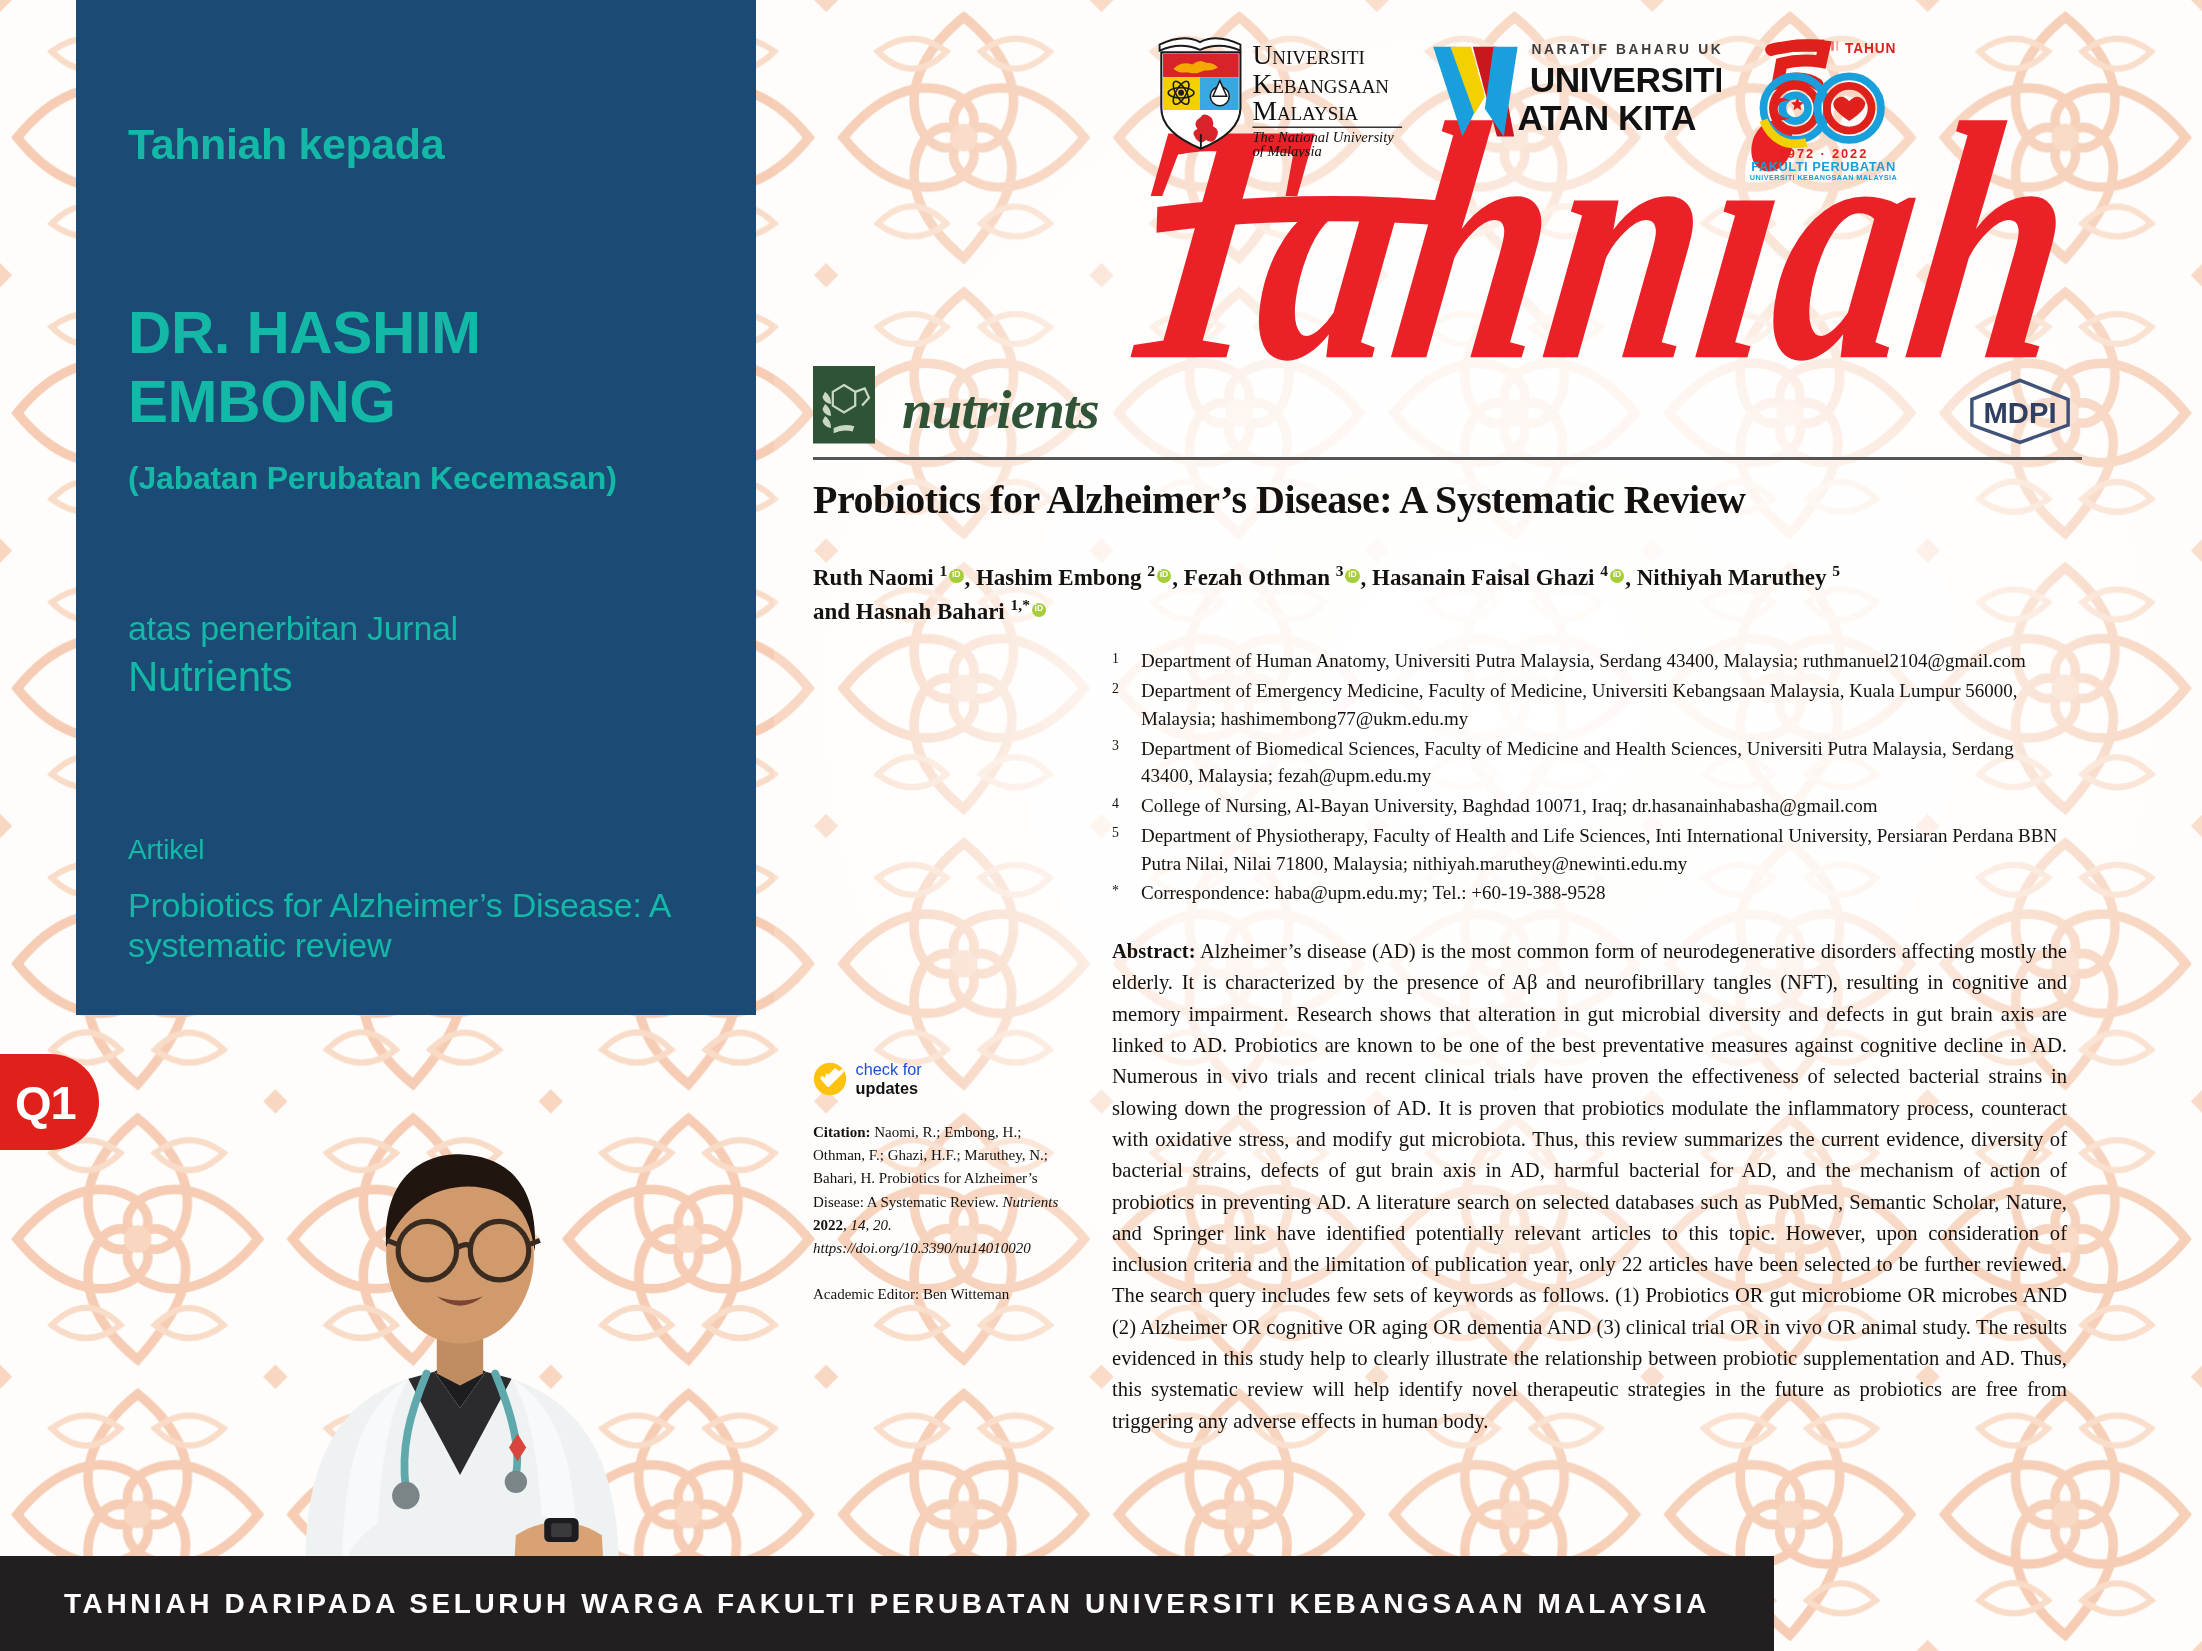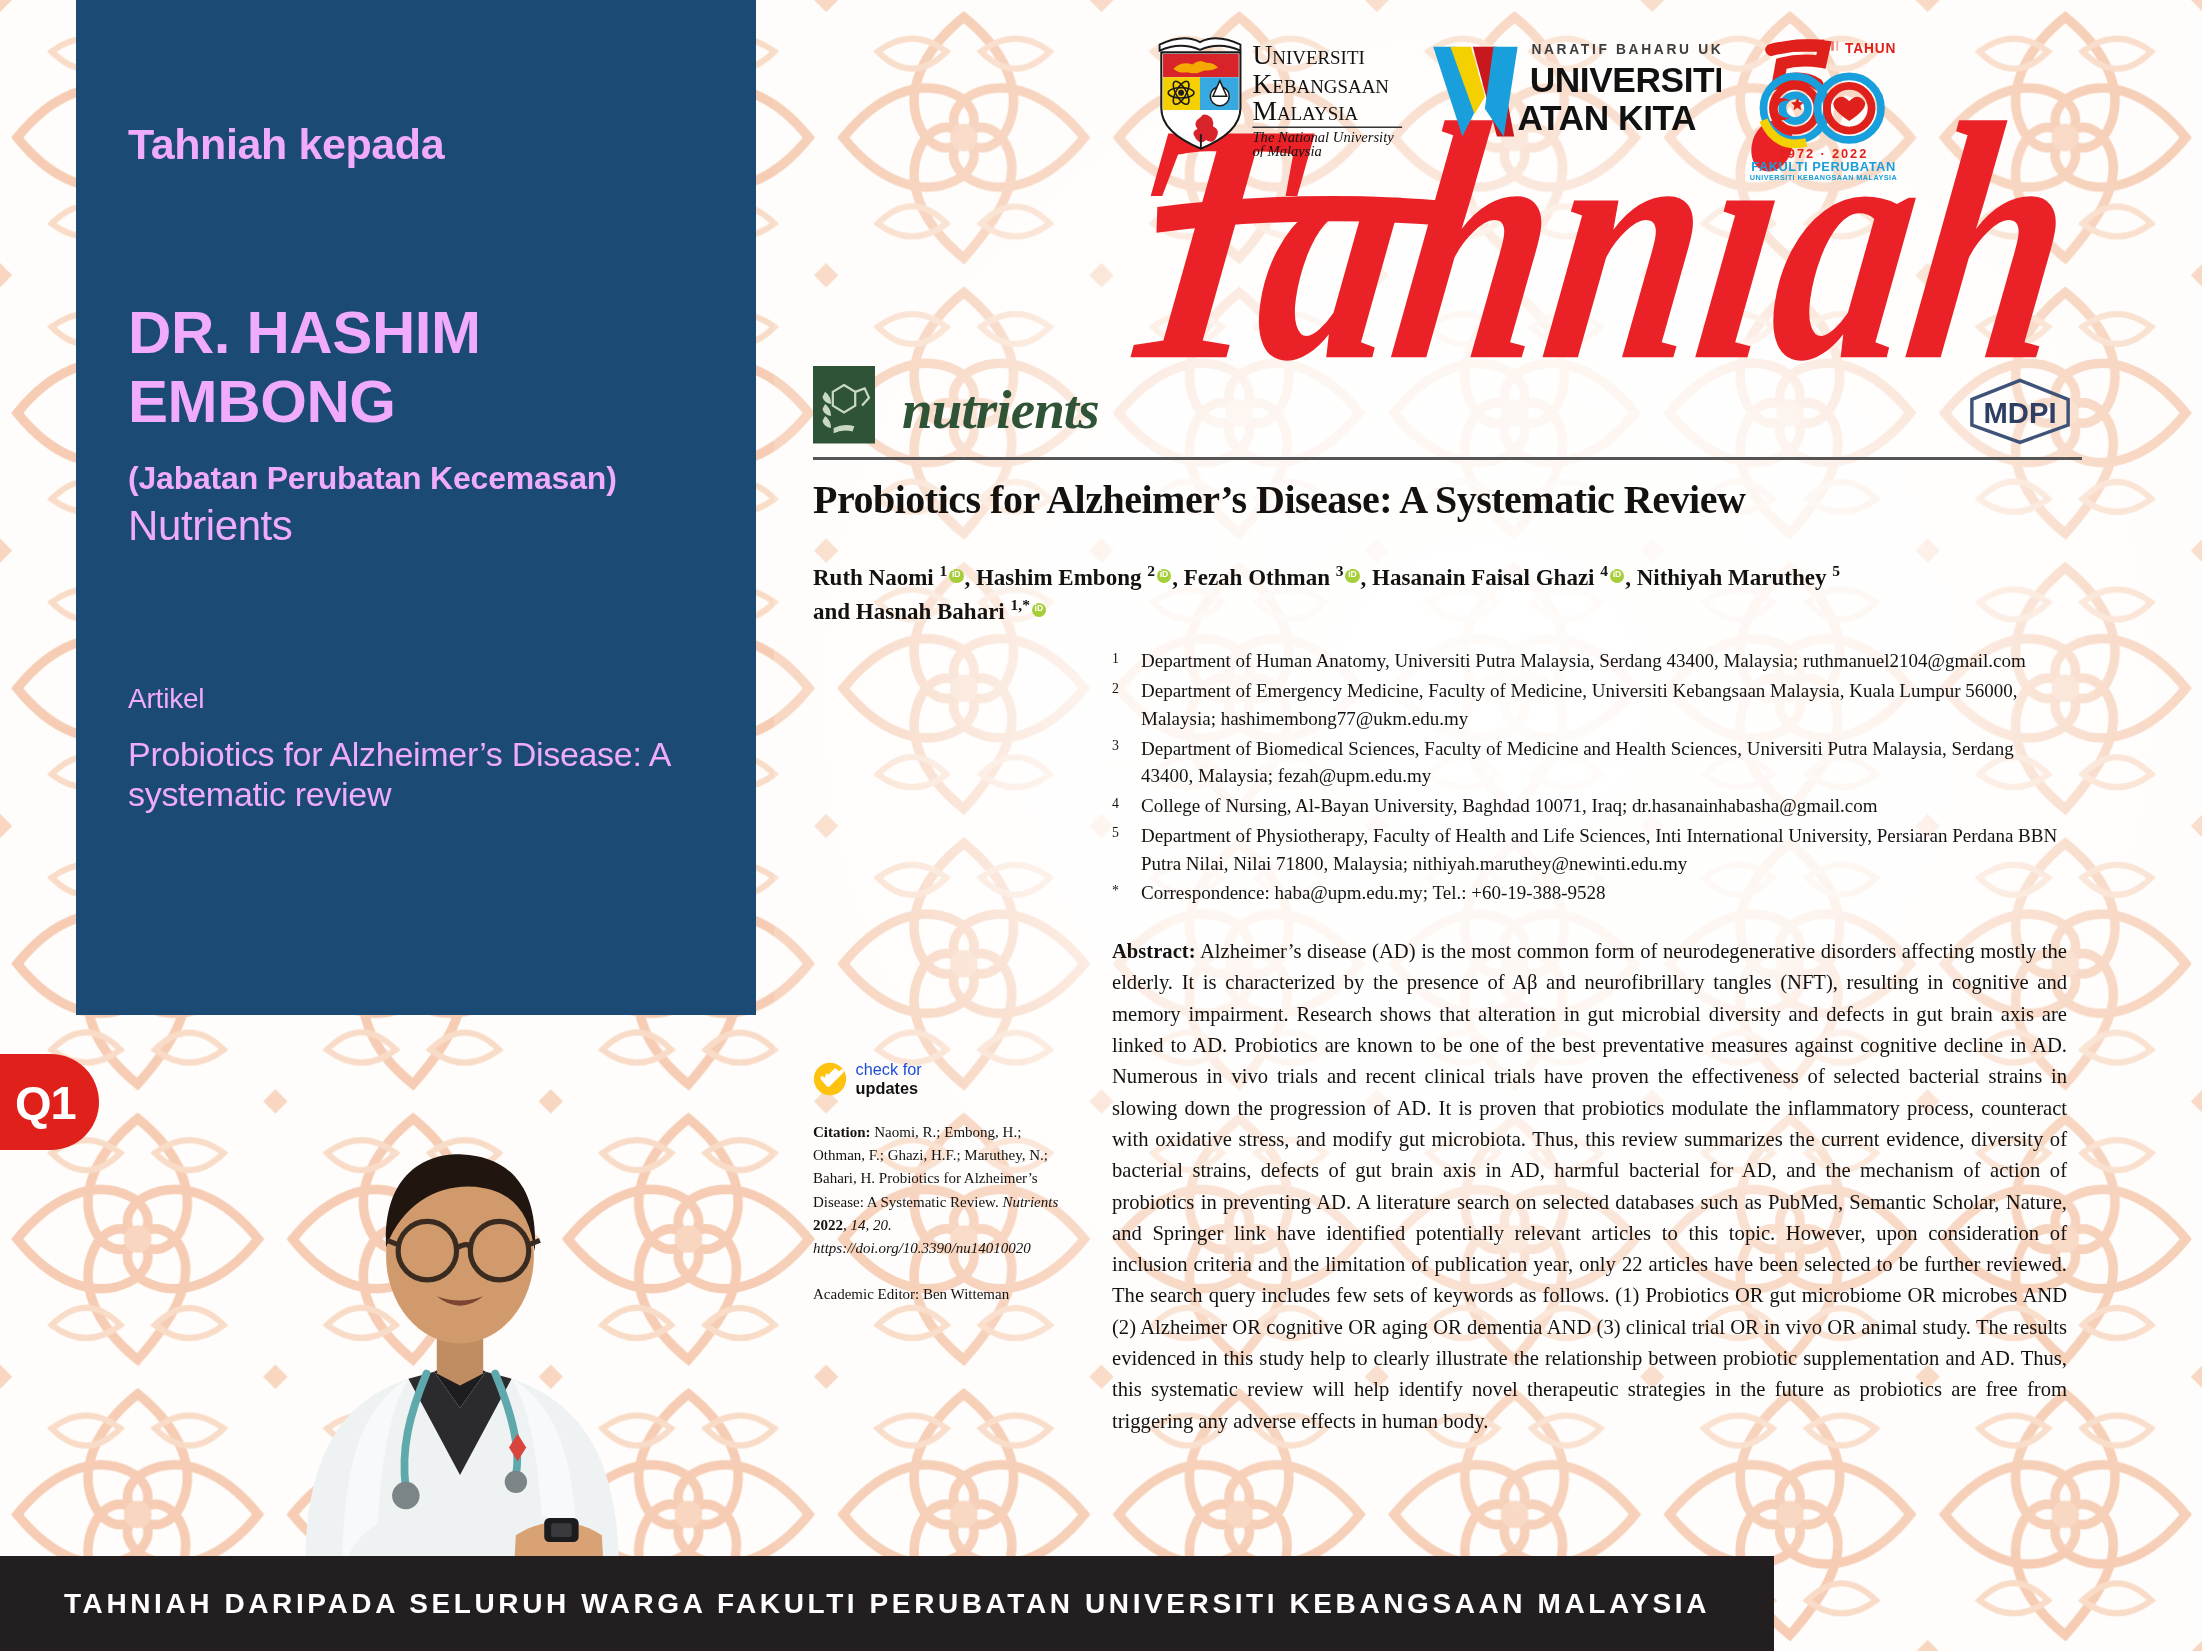--- a/index.html
+++ b/index.html
@@ -25,21 +25,21 @@
     background:radial-gradient(ellipse 60% 55% at 50% 45%, rgba(255,255,255,0.93) 0%, rgba(255,255,255,0.80) 45%, rgba(255,255,255,0.28) 75%, rgba(255,255,255,0.05) 100%);
     z-index:1; pointer-events:none;
   }
 
   
   #left-panel {
     position:absolute; left:76px; top:0; width:680px; height:1015px;
     background:#1b4a75;
     z-index:3;
     padding:120px 0 0 52px;
-    color:#f0abfc;
+    color:#14b8a6;
   }
   .lp-congrats {
     font-size:43px; font-weight:bold; letter-spacing:-0.4px;
   }
   .lp-name {
     font-size:60px; font-weight:bold; margin-top:129px; letter-spacing:-0.4px;
   }
   .lp-dept {
     font-size:32px; font-weight:bold; margin-top:24px; letter-spacing:-0.2px;
   }
@@ -214,20 +214,21 @@
     </defs>
     <rect width="2560" height="1920" fill="url(#damask)"></rect>
   </svg>
 </div>
 <div id="bg-wash"></div>
 
 <div id="left-panel">
   <div class="lp-congrats">Tahniah kepada</div>
   <div class="lp-name">DR. HASHIM EMBONG</div>
   <div class="lp-dept">(Jabatan Perubatan Kecemasan)</div>
+  <div class="lp-sub">atas penerbitan Jurnal</div>
   <div class="lp-journal">Nutrients</div>
   <div class="lp-artikel">Artikel</div>
   <div class="lp-article-title">Probiotics for Alzheimer’s Disease: A systematic review</div>
 </div>
 
 <div id="q1-badge">
   <span>Q1</span>
 </div>
 
 <div id="doctor-photo">

